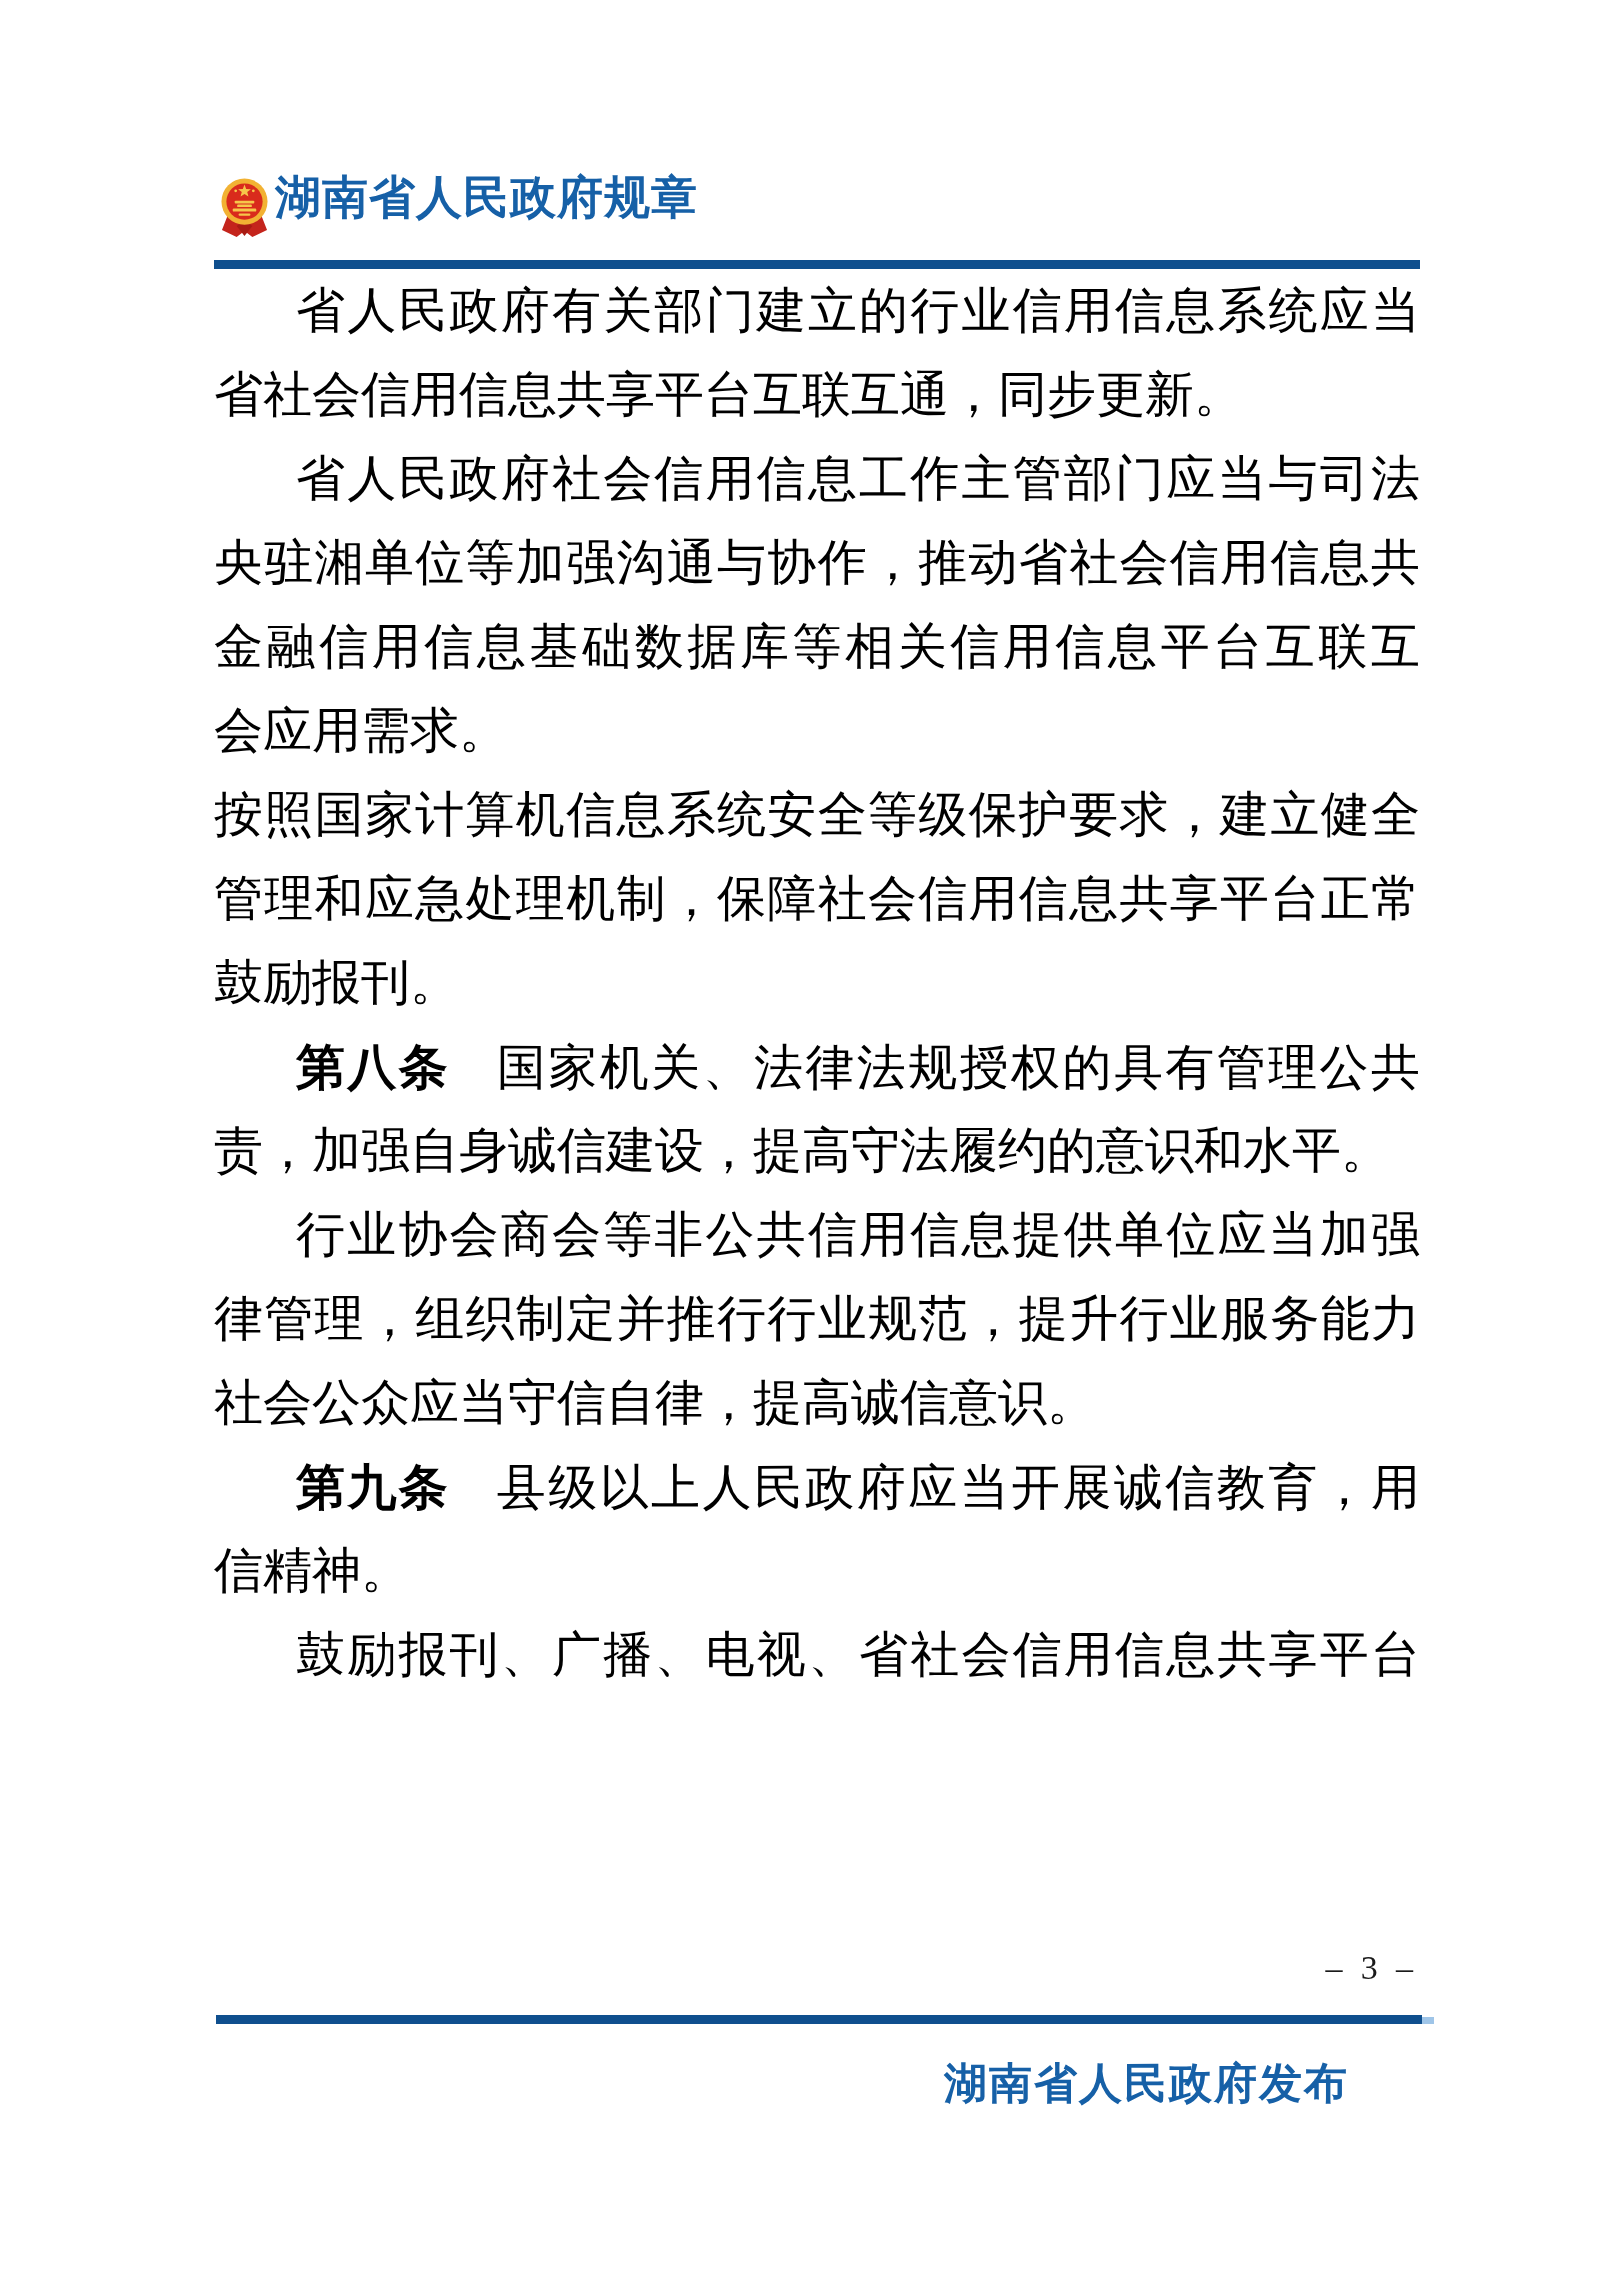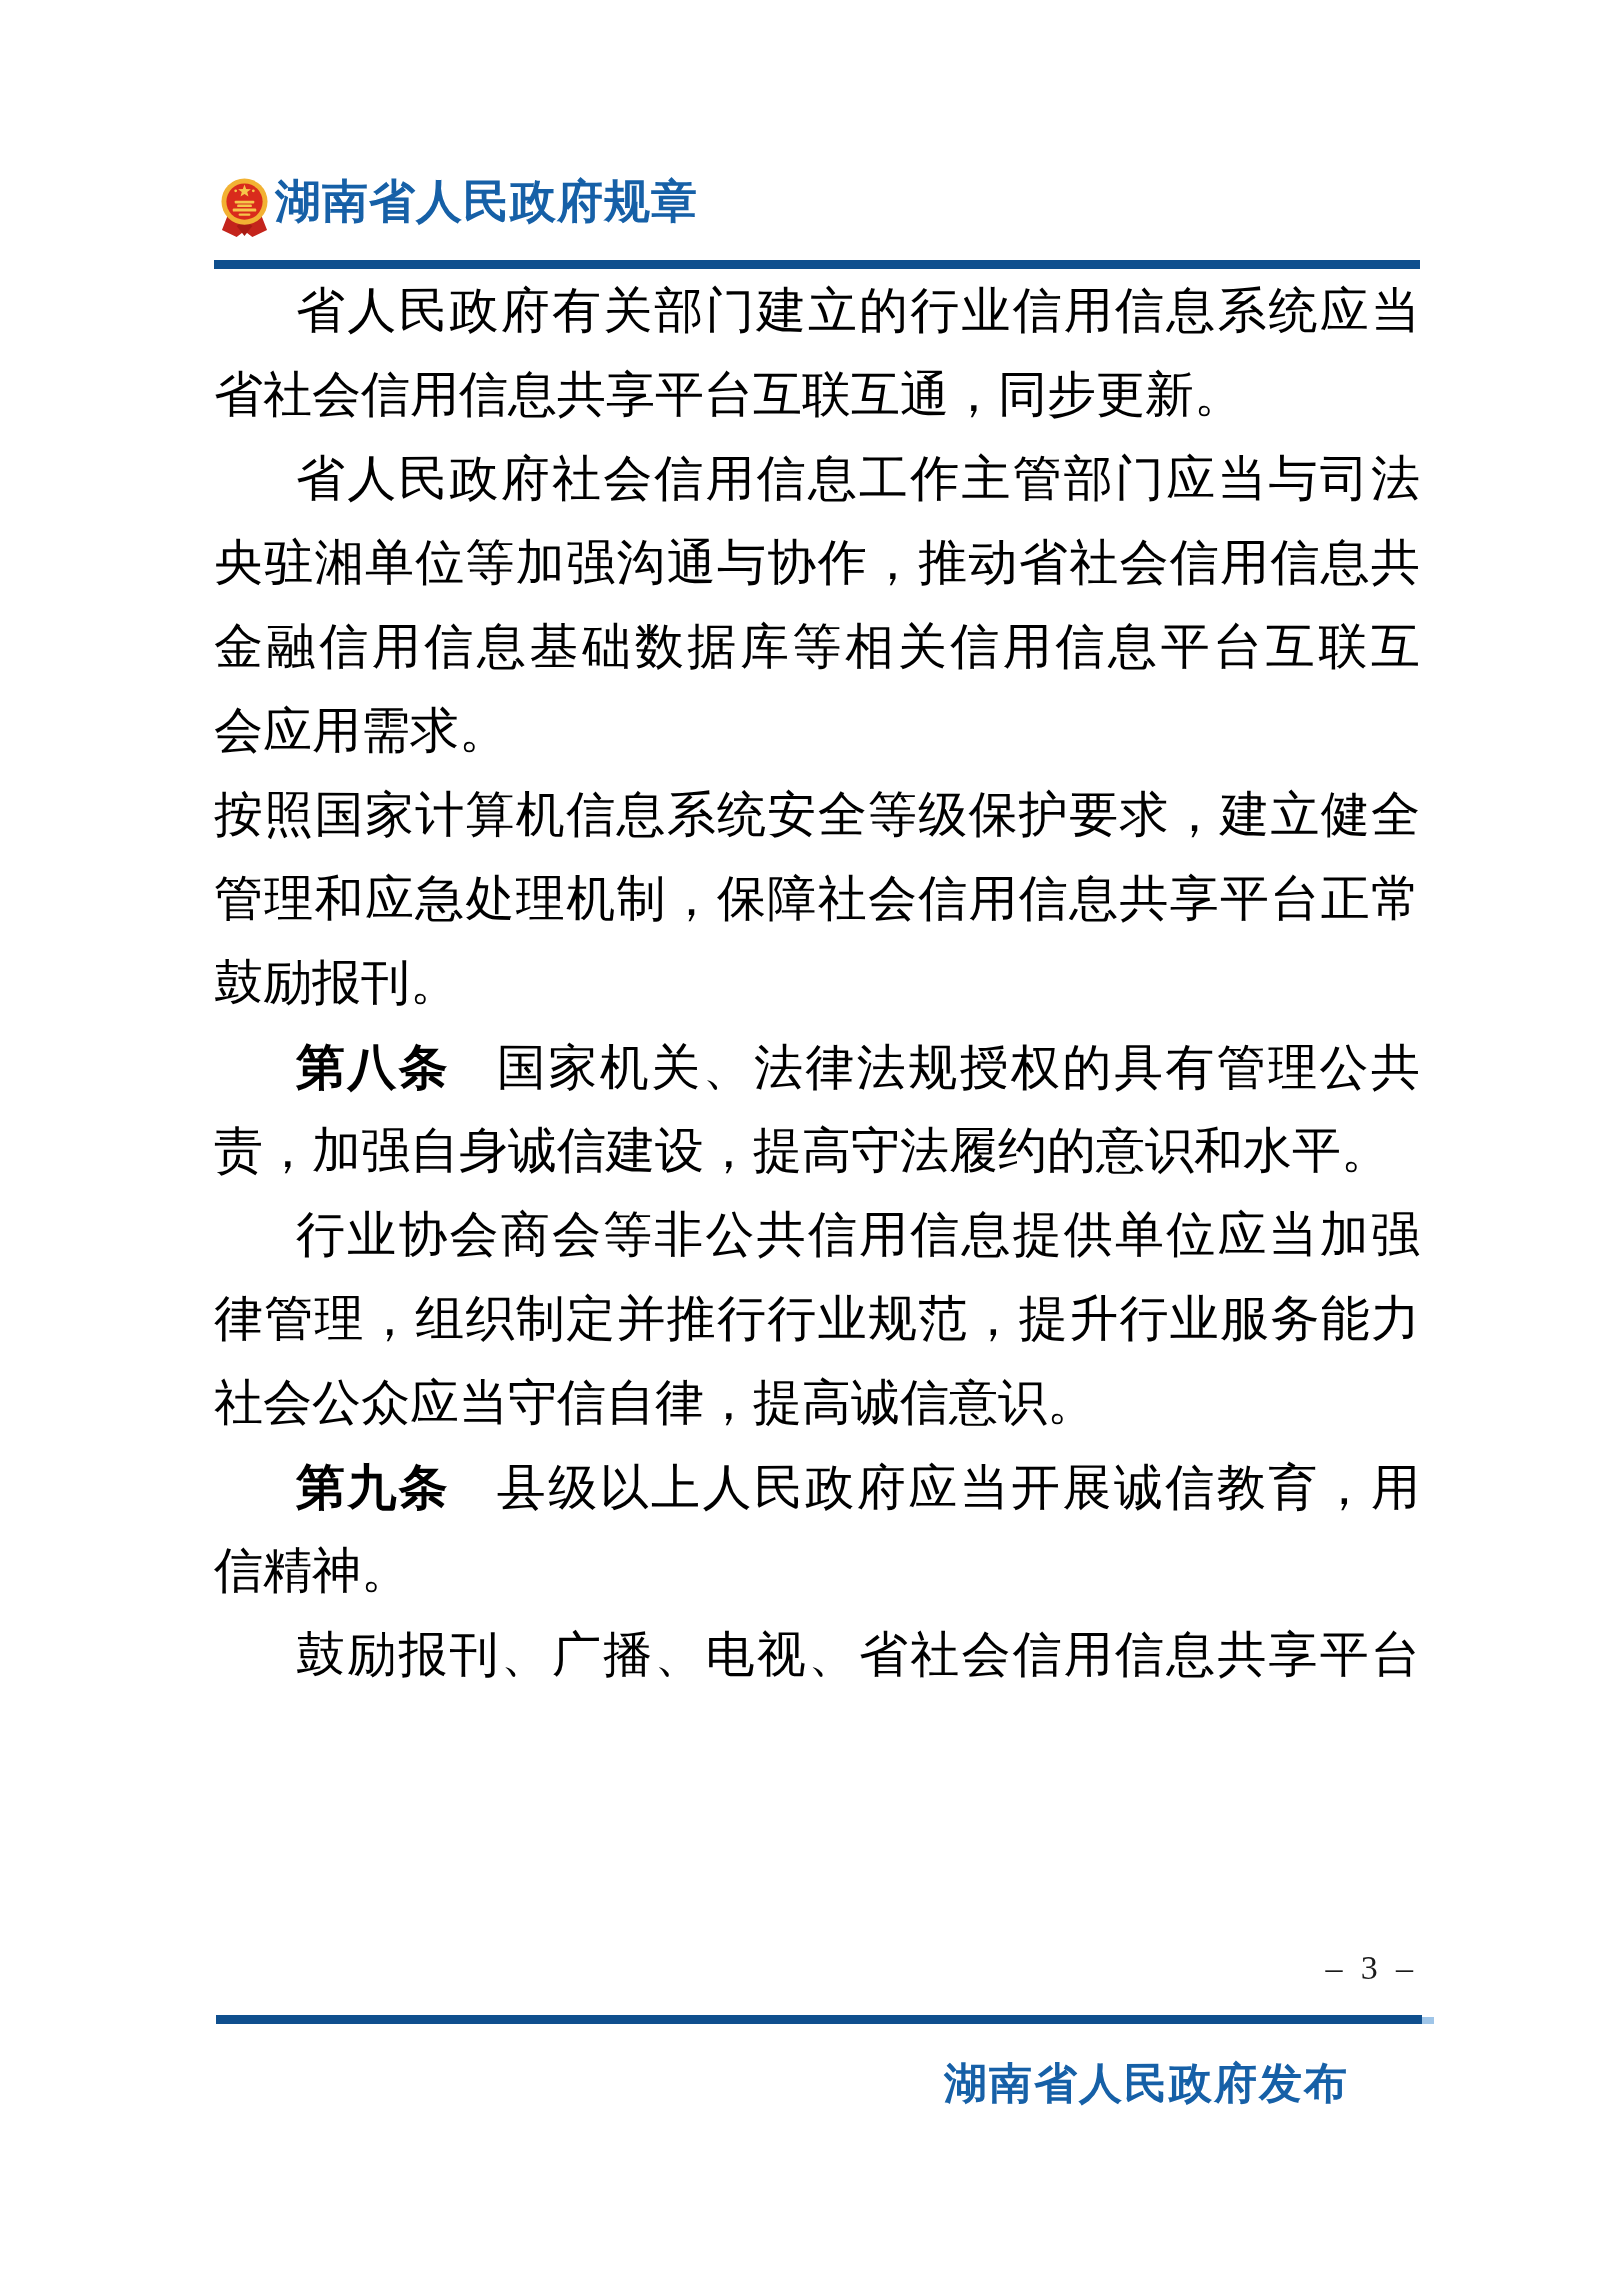--- a/index.html
+++ b/index.html
@@ -16,21 +16,21 @@
   
   .header { position: absolute; left: 214px; top: 167px; width: 1206px; height: 88px; }
   .emblem {
     position: absolute; left: 5.9px; top: 7.8px; width: 49px; height: 65px;
   }
   .page-title {
     position: absolute; left: 61px; top: 3.9px; margin: 0;
     font-size: 46px; line-height: 61px; font-weight: 700;
     letter-spacing: 1px;
     color: var(--accent-blue);
-    font-family: Liberation Sans, sans-serif;
+    font-family: Liberation Mono, monospace;
     white-space: nowrap;
   }
   .rule {
     position: absolute; left: 214px; width: 1206px; height: 8.8px;
     background: var(--rule-blue);
   }
   .header-rule { top: 260px; }
 
   
   .doc-body {

